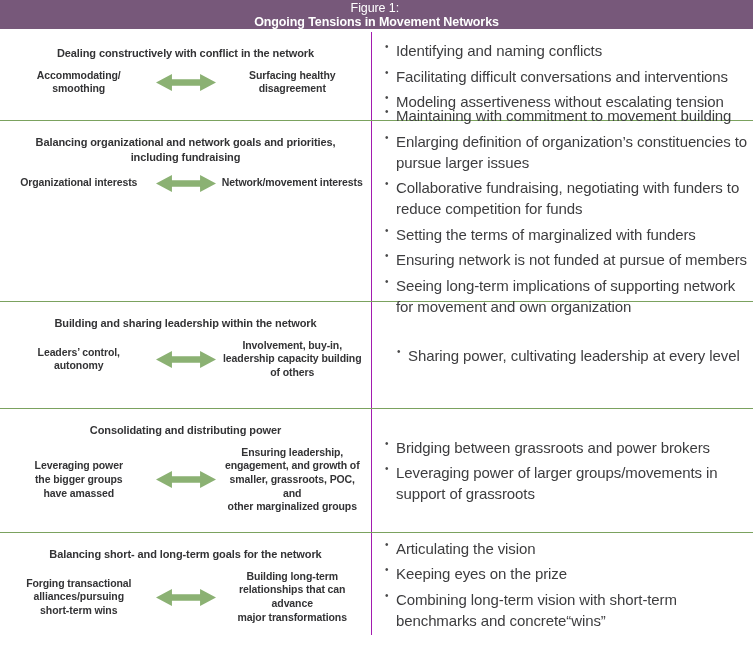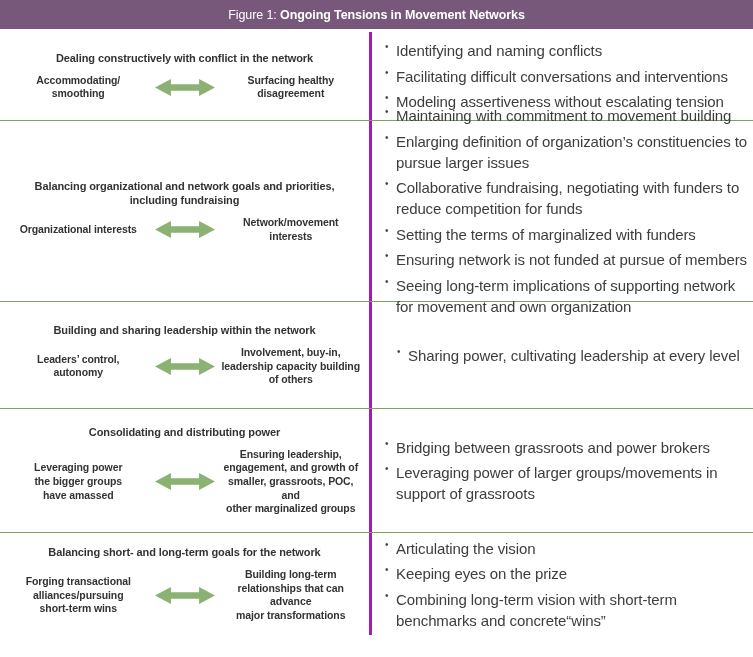--- a/index.html
+++ b/index.html
@@ -7,20 +7,21 @@
   body { font-family:"Liberation Sans", sans-serif; color:#3d3d3f; }
   .figure {
     position:relative; width:753px; height:657px; background:#ffffff;
     overflow:hidden; letter-spacing:-0.1px;
   }
   
   .titlebar {
     height:29px; background:#77587a; color:#ffffff;
     display:flex; align-items:center; justify-content:center;
     font-size:12.5px;
+    flex-direction:column;
   }
   .titlebar .t-prefix { font-weight:normal; white-space:pre; }
   .titlebar .t-bold { font-weight:bold; }
   .gap { height:3px; background:#ffffff; }
   
   .colheads {
     height:22px; background:#8bb173; color:#ffffff; font-weight:bold;
     display:flex; align-items:center; font-size:12px;
   }
   .colheads .ch-left  { width:372px; text-align:center; }
@@ -28,22 +29,22 @@
   
   .rows { }
   .row { display:flex; }
   .row + .row { border-top:1px solid #7ba25f; }
   .r1 { height:88px; }
   .r2 { height:181px; }
   .r3 { height:107px;gap:12px; }
   .r4 { height:124px; }
   .r5 { height:103px; }
   .cell-left {
-    width:372px; border-right:3px solid #a21caf;
-    display:flex; flex-direction:column; justify-content:center;
+    width:372px; border-right:1px solid #a21caf;
+    display:flex; flex-direction:column; 
     padding:14px 8px; gap:8px;
   }
   .cell-right {
     flex:1; display:flex; flex-direction:column; justify-content:center;
     padding:4px 4px 4px 12px;
   }
   .sec-title {
     font-weight:bold; font-size:11px; color:#333335; text-align:center;
     white-space:pre-line; line-height:1.35;
   }

